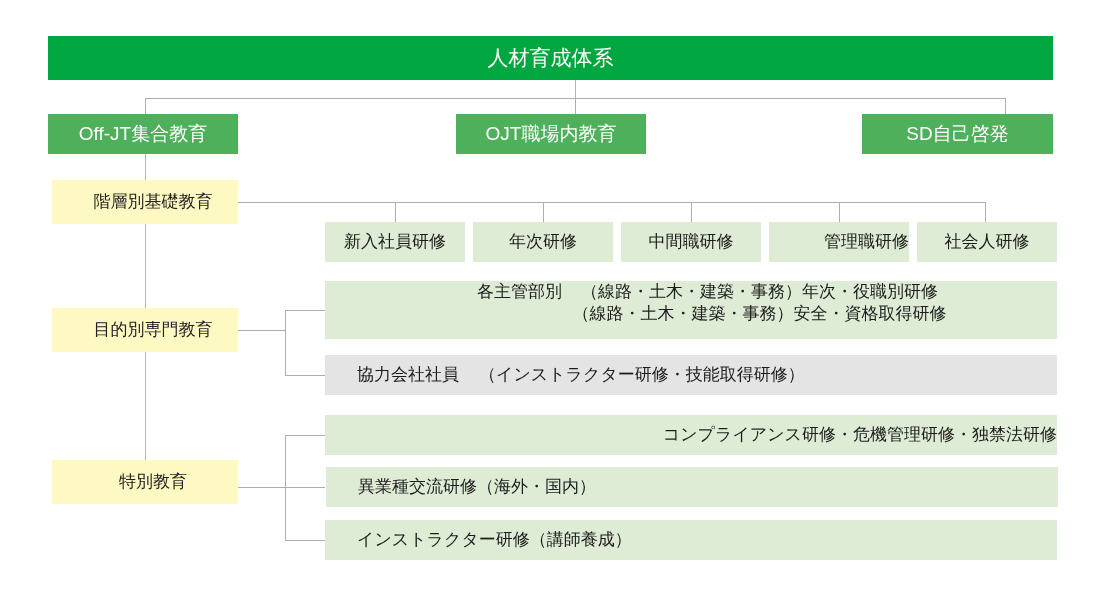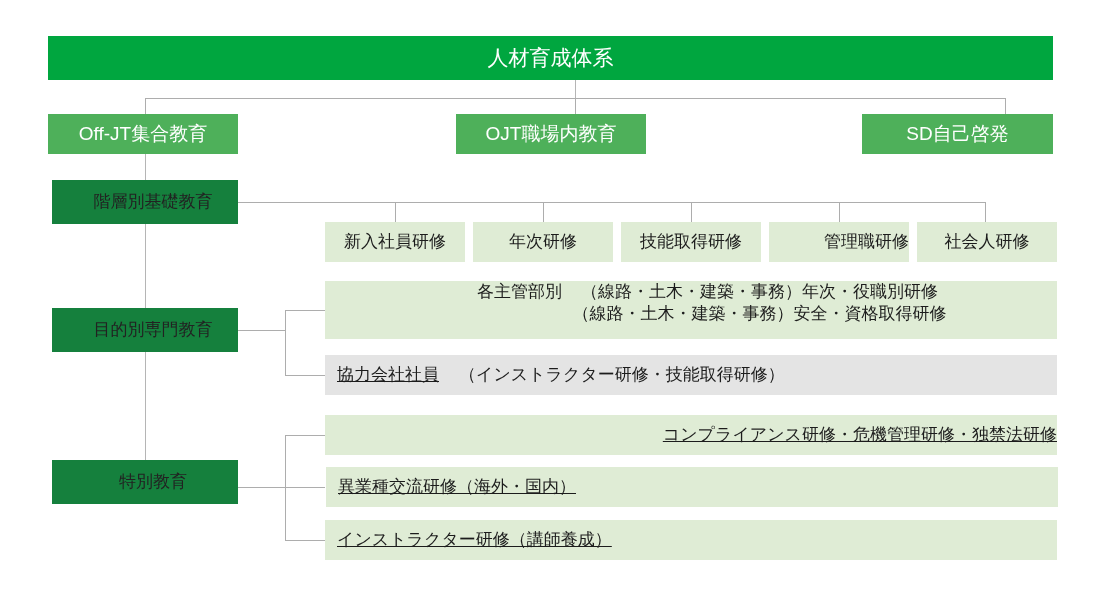--- a/index.html
+++ b/index.html
@@ -30,33 +30,33 @@
     font-size: 21px;
   }
   
   .lvl2 {
     background: #4eb05a;
     color: #ffffff;
     font-size: 19px;
   }
   
   .lvl3 {
-    background: #15803d;
+    background: #fef9c3;
     color: #222222;
     font-size: 17px;
     padding-left: 16px;
   }
   
   .leaf {
     background: #dfecd5;
     color: #1c1c1c;
     font-size: 17px;
   }
   .leaf.gray { background: #e4e4e4; }
-  .leaf .pad { padding-left: 12px; text-decoration: underline; }
+  .leaf .pad { padding-left: 32px; }
 
   .two-line {
     display: flex;
     flex-direction: column;
     justify-content: center;
     padding-left: 17px;
   }
   .row-inline { display: flex; align-items: center; }
   .lbl-col { width: 120px; padding-left: 16px; }
 
@@ -126,21 +126,21 @@
   <div class="v-line" style="left:839px; top:202px; height:20px;"></div>
   <div class="v-line" style="left:985px; top:202px; height:20px;"></div>
 
   <div class="box center leaf" style="left:325px; top:222px; width:140px; height:40px;">
     <span>新入社員研修</span>
   </div>
   <div class="box center leaf" style="left:473px; top:222px; width:140px; height:40px;">
     <span>年次研修</span>
   </div>
   <div class="box center leaf" style="left:621px; top:222px; width:140px; height:40px;">
-    <span>技能取得研修</span>
+    <span>中間職研修</span>
   </div>
   <div class="box center leaf" style="left:769px; top:222px; width:140px; height:40px;justify-content:flex-end;">
     <span>管理職研修</span>
   </div>
   <div class="box center leaf" style="left:917px; top:222px; width:140px; height:40px;">
     <span>社会人研修</span>
   </div>
 
   <div class="h-line" style="left:238px; top:330px; width:48px;"></div>
   <div class="v-line" style="left:285px; top:310px; height:65px;"></div>

